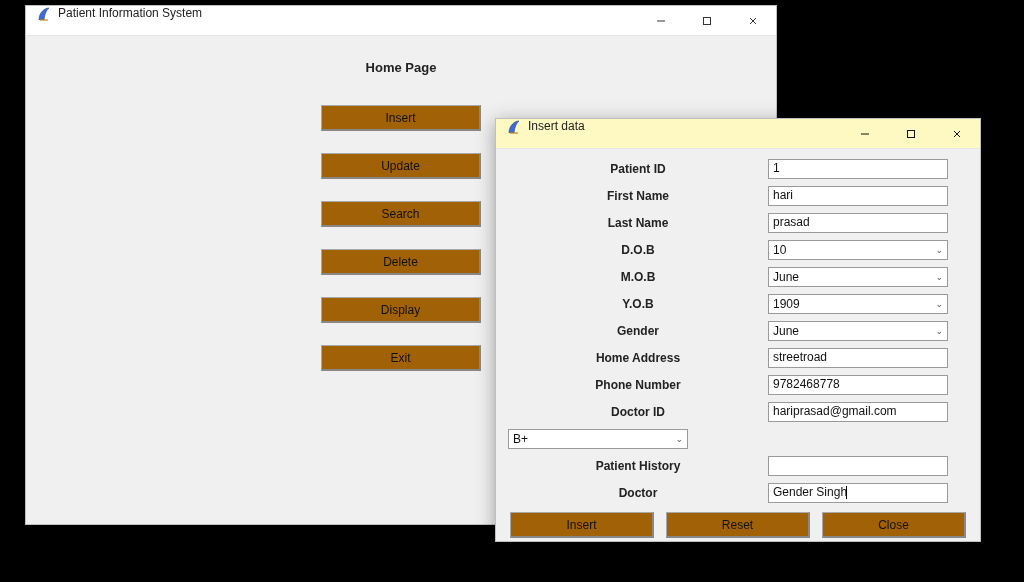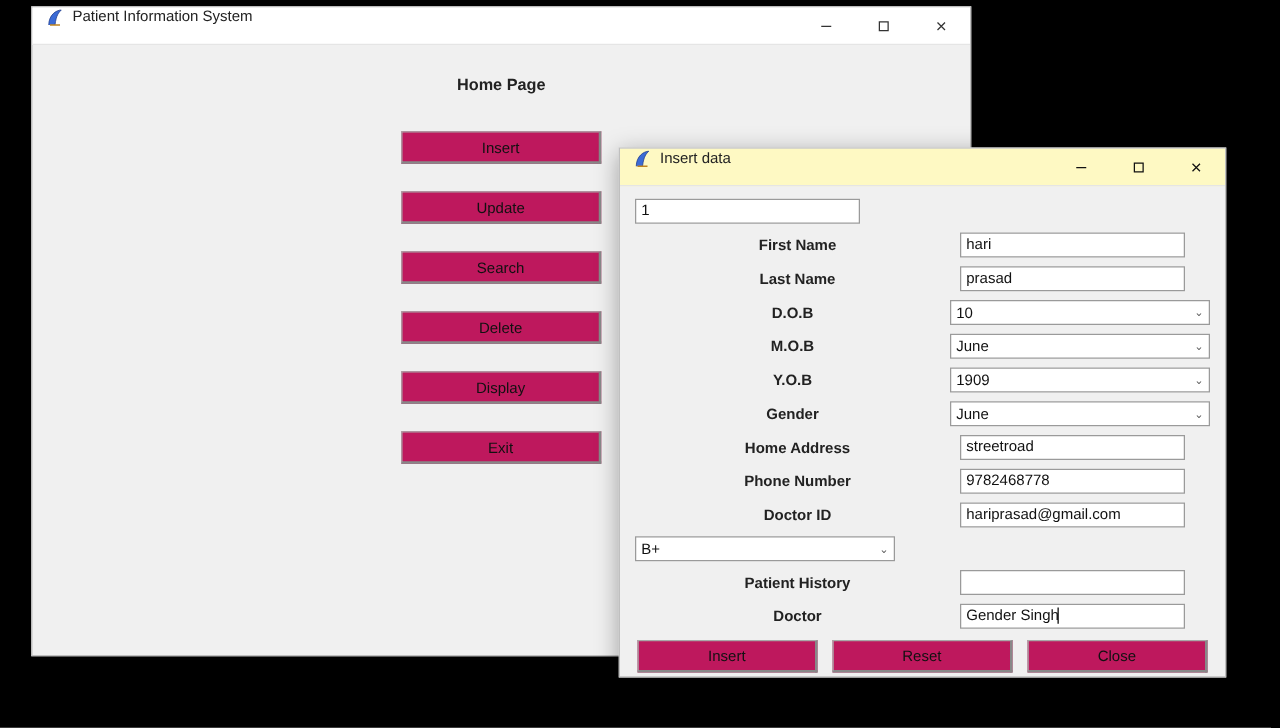--- a/index.html
+++ b/index.html
@@ -56,21 +56,21 @@
   }
   .home-btns {
     display: flex;
     flex-direction: column;
     align-items: center;
     gap: 22px;
   }
   .old-btn {
     width: 160px;
     height: 26px;
-    background: #be185d;
+    background: #a16207;
     border: 1px solid #a8a8a8;
     border-right: 2px solid #888;
     border-bottom: 2px solid #888;
     font-size: 12px;
     display: flex;
     align-items: center;
     justify-content: center;
     color: #111;
     cursor: pointer;
   }
@@ -103,21 +103,21 @@
     width: 260px;
     text-align: center;
     font-size: 12px;
     font-weight: 600;
     color: #222;
   }
   .form-control {
     flex: 1 1 auto;
   }
   .text-input, .combo {
-    width: 208px;
+    width: 180px;
     height: 20px;
     border: 1px solid #9a9a9a;
     background: #fff;
     font-size: 12px;
     padding: 1px 4px;
     color: #111;
   }
   .text-input { width: 180px; }
   .combo {
     position: relative;
@@ -227,20 +227,21 @@
       <svg width="10" height="10" viewBox="0 0 10 10">
           <path d="M2 2 L8 8 M8 2 L2 8" stroke="#111" stroke-width="1"></path>
         </svg>
     </div>
   </div>
 
   <div class="form-area">
     <div class="form-rows" id="form-rows">
 
     <div class="form-row">
+          <div class="form-label">Patient ID</div>
           <div class="form-control">
             <div class="text-input"><span>1</span></div>
           </div>
         </div>
         <div class="form-row">
           <div class="form-label">First Name</div>
           <div class="form-control">
             <div class="text-input"><span>hari</span></div>
           </div>
         </div>

